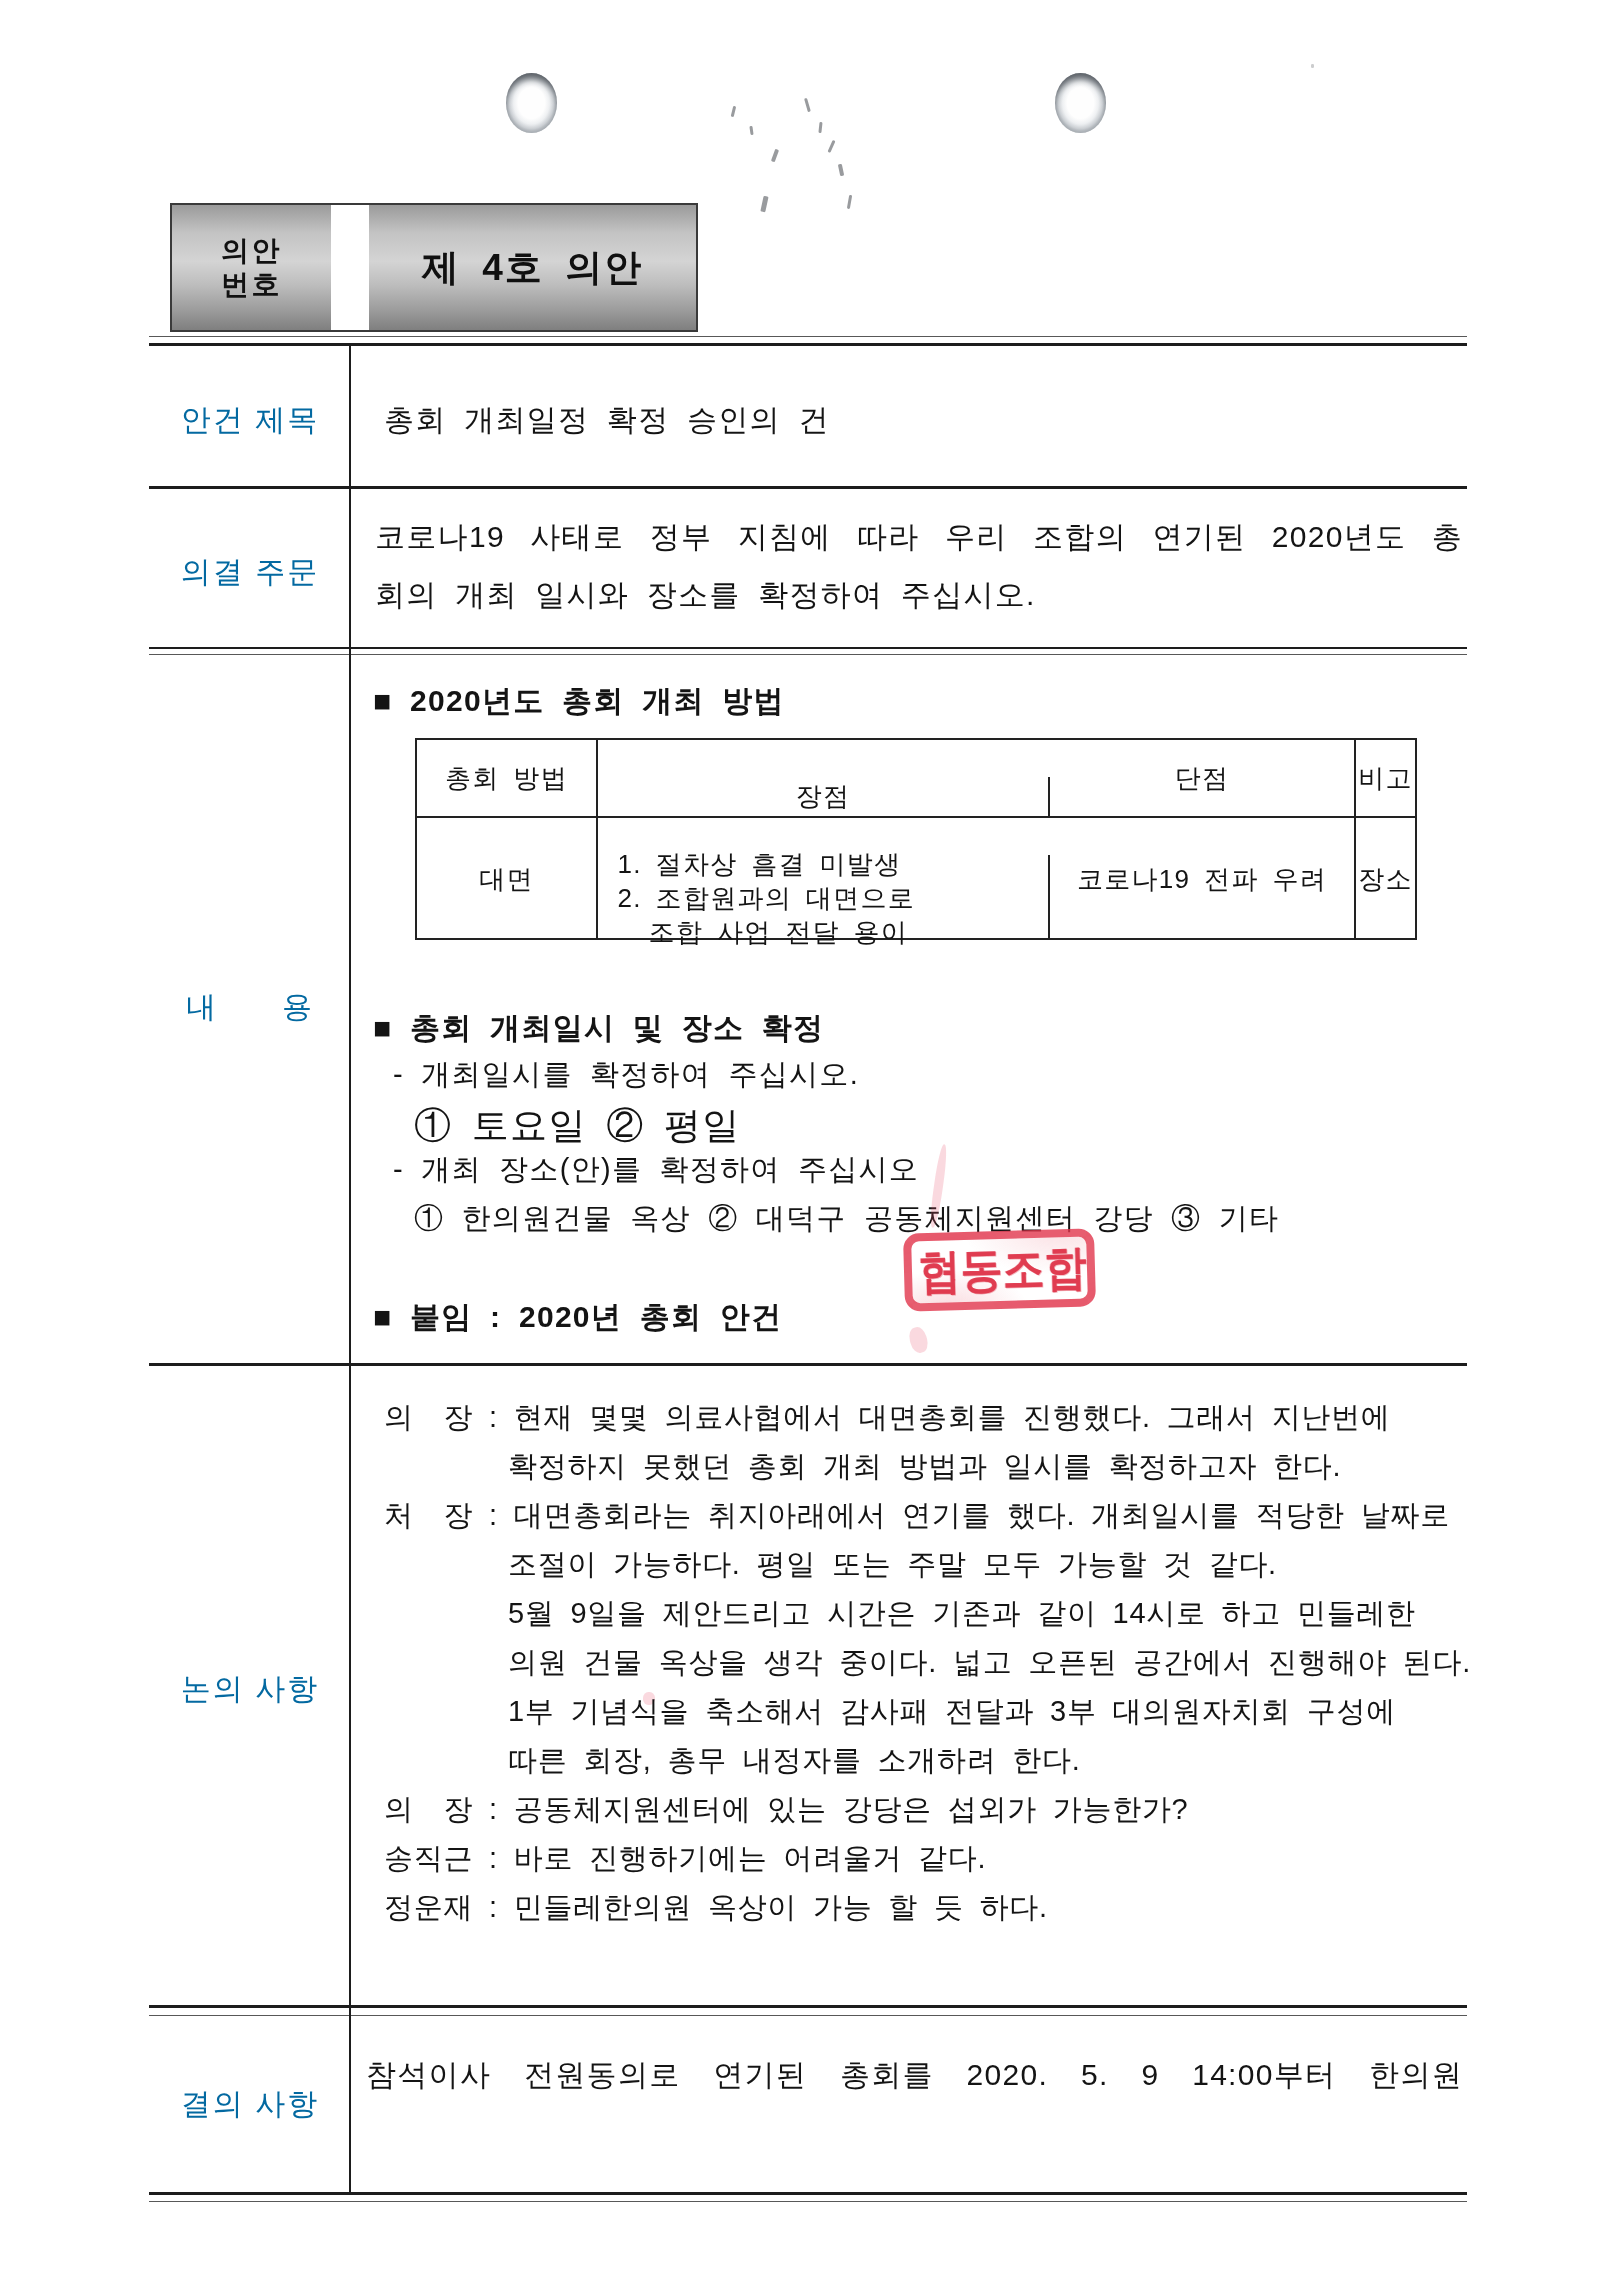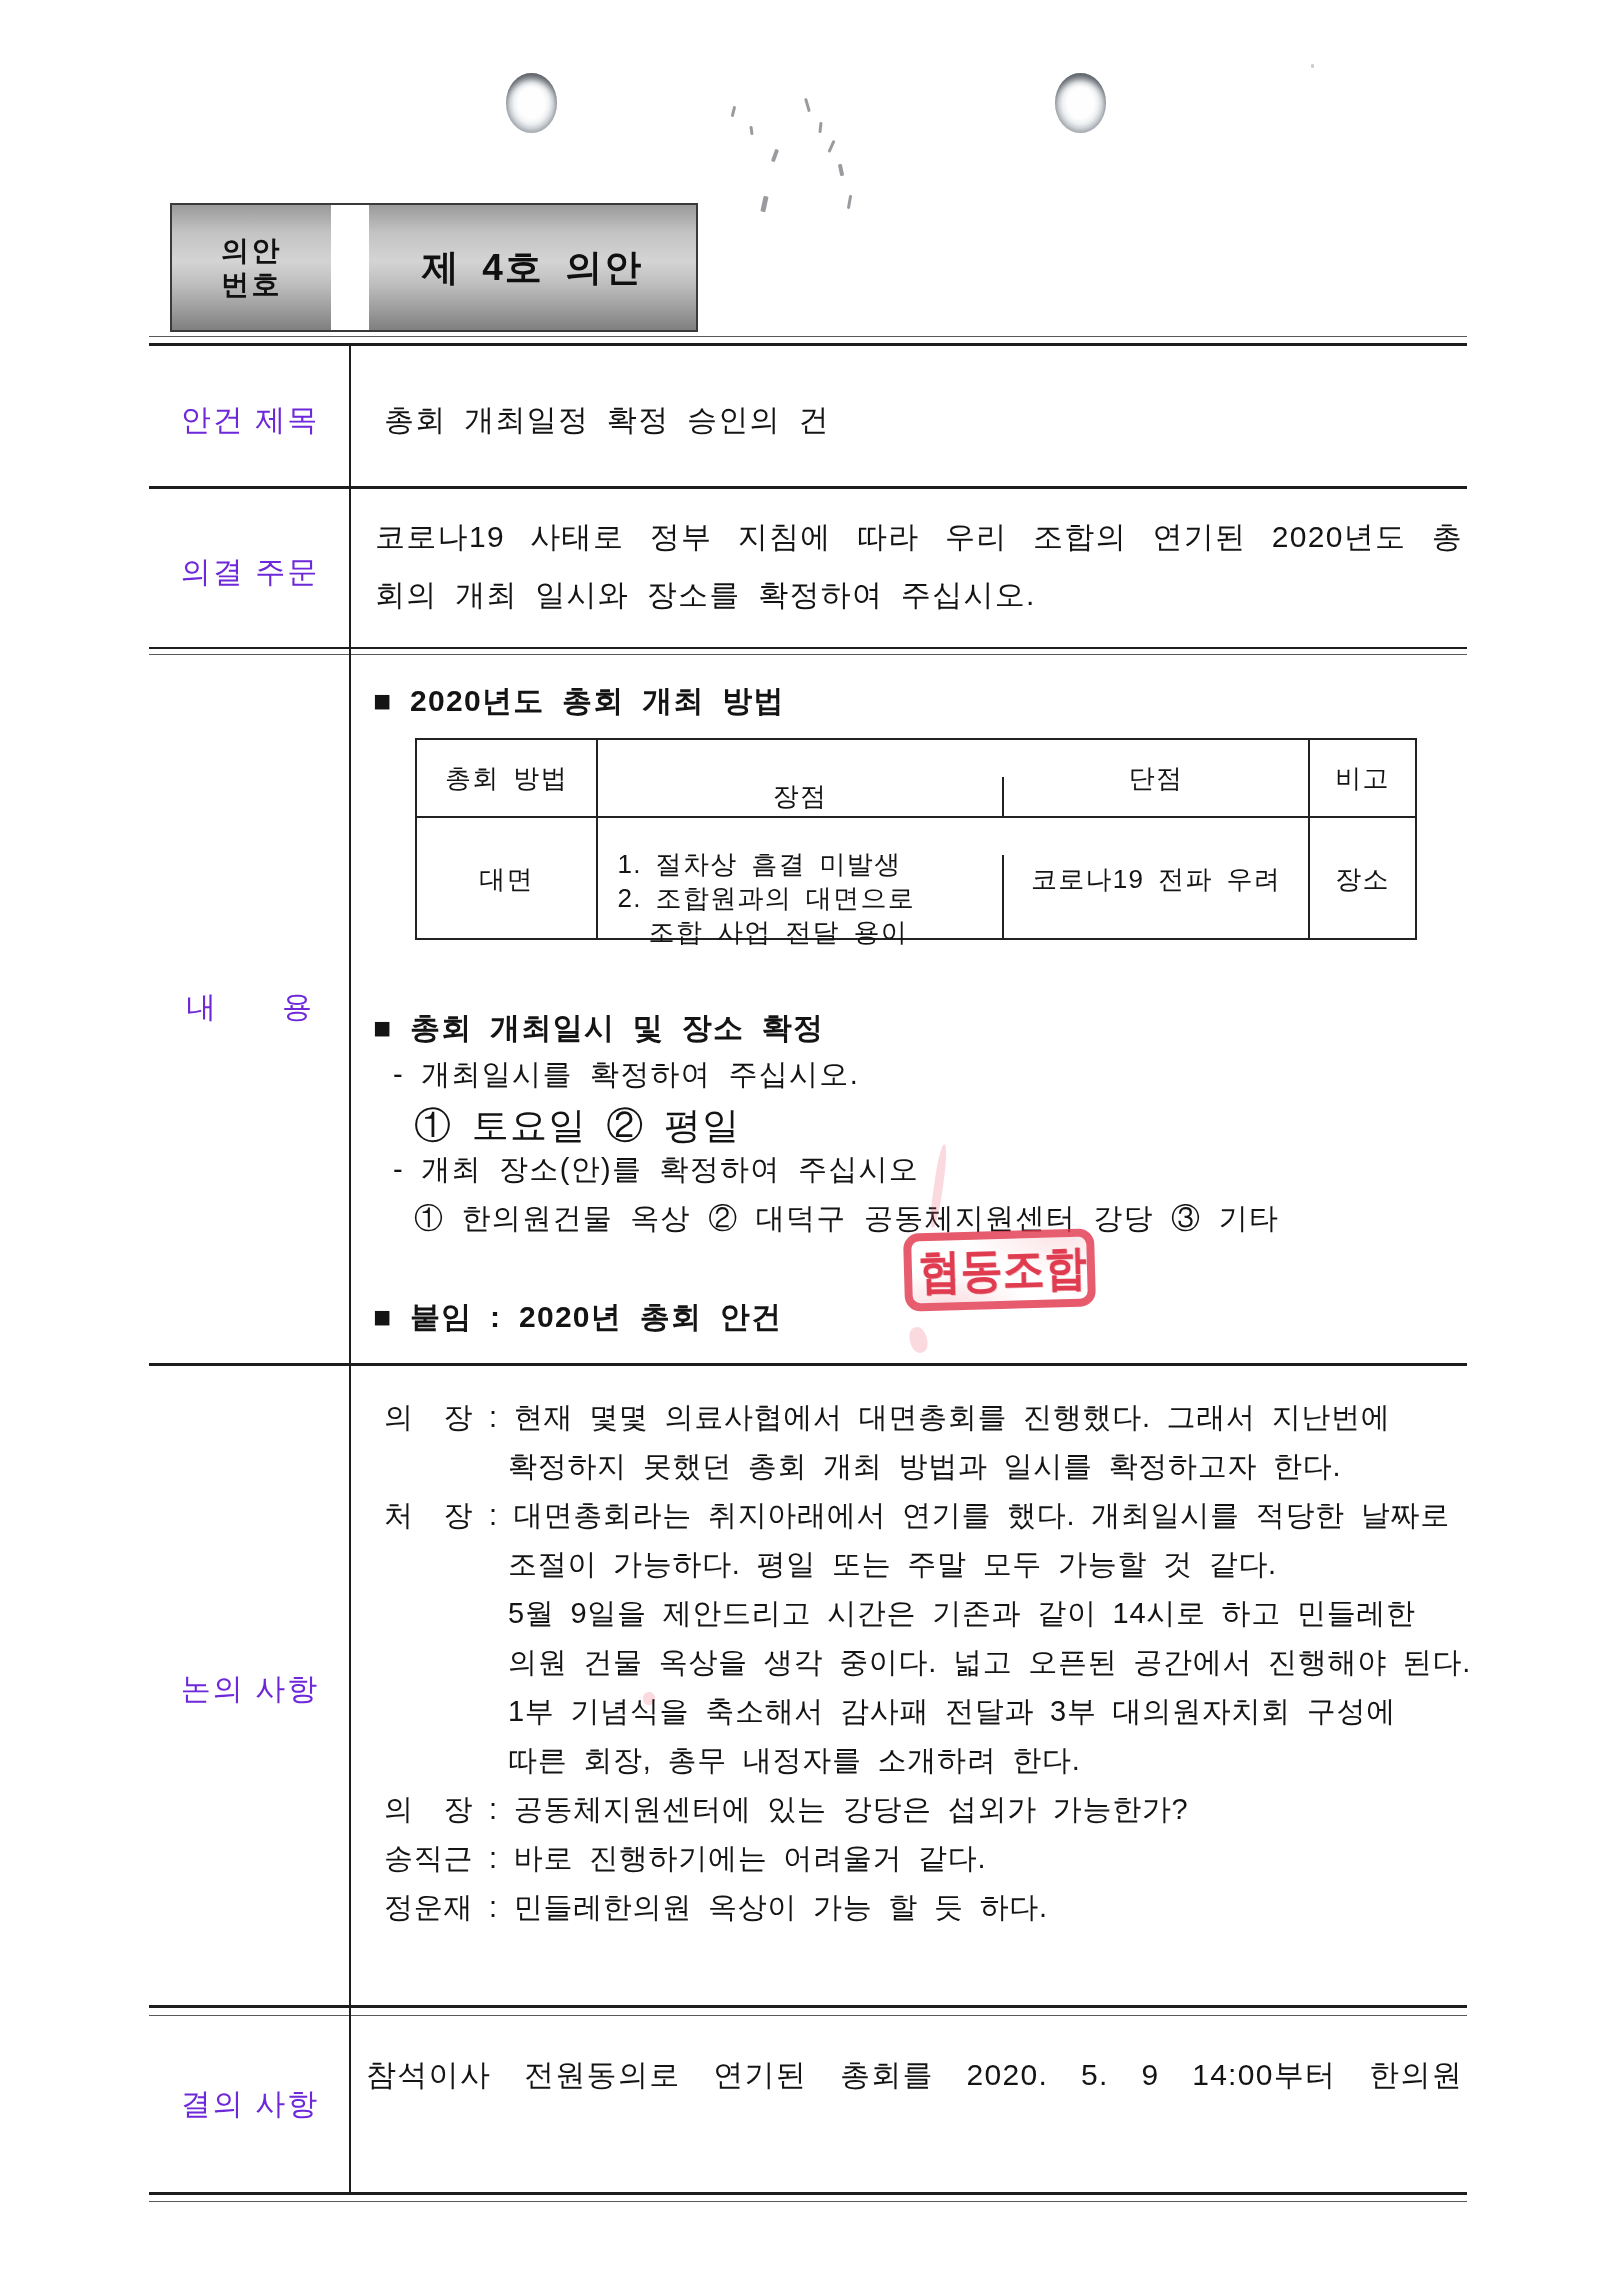--- a/index.html
+++ b/index.html
@@ -34,40 +34,40 @@
     display:flex;justify-content:center;align-items:center;
     font-size:37px;font-weight:700;letter-spacing:2px;word-spacing:9.2px;color:#101010;
   }
   
   .rule{position:absolute;left:149px;width:1318px;background:#1d1d1d;}
   .rule.thin{background:#585858;}
   #col-divider{position:absolute;left:349px;top:343px;width:2px;height:1852px;background:#1d1d1d;}
   
   .row-label{
     position:absolute;left:149px;width:202px;text-align:center;
-    font-size:30px;letter-spacing:2px;color:#6d28d9;font-weight:500;
+    font-size:30px;letter-spacing:2px;color:#0369a1;font-weight:500;
   }
   
   .txt{position:absolute;font-size:30px;letter-spacing:1.3px;word-spacing:7.9px;white-space:nowrap;color:#141414;}
   .just{white-space:normal;text-align:justify;text-align-last:justify;word-spacing:3.9px;}
   .heading{font-weight:700;letter-spacing:1.3px;}
   
   #method-table{
     position:absolute;left:415px;top:738px;width:1002px;height:202px;
     border:2px solid #222;box-sizing:border-box;font-size:26px;color:#141414;
   }
   #method-table .mt-row{display:flex;width:100%;box-sizing:border-box;}
   #method-table .mt-head{height:78px;border-bottom:2px solid #222;text-align:right;}
   #method-table .mt-body{height:122px;}
   #method-table .mt-cell{
     box-sizing:border-box;display:flex;align-items:center;justify-content:center;
     letter-spacing:1.3px;word-spacing:5.2px;
   }
   #method-table .c1{width:181px;border-right:2px solid #222;}
-  #method-table .c2{width:406px;border-right:2px solid #222;margin-top:37px;}
+  #method-table .c2{width:452px;border-right:2px solid #222;margin-top:37px;}
   #method-table .c3{width:306px;border-right:2px solid #222;}
   #method-table .c4{flex:1;}
   #method-table .pros{
     flex-direction:column;align-items:flex-start;justify-content:center;
     padding-left:19.6px;line-height:34px;
   }
   #method-table .pros .p3{padding-left:31px;}
   
   .disc{position:absolute;left:384px;font-size:29px;letter-spacing:0.7px;word-spacing:7.2px;white-space:nowrap;color:#141414;}
   .disc.cont{left:508px;}

